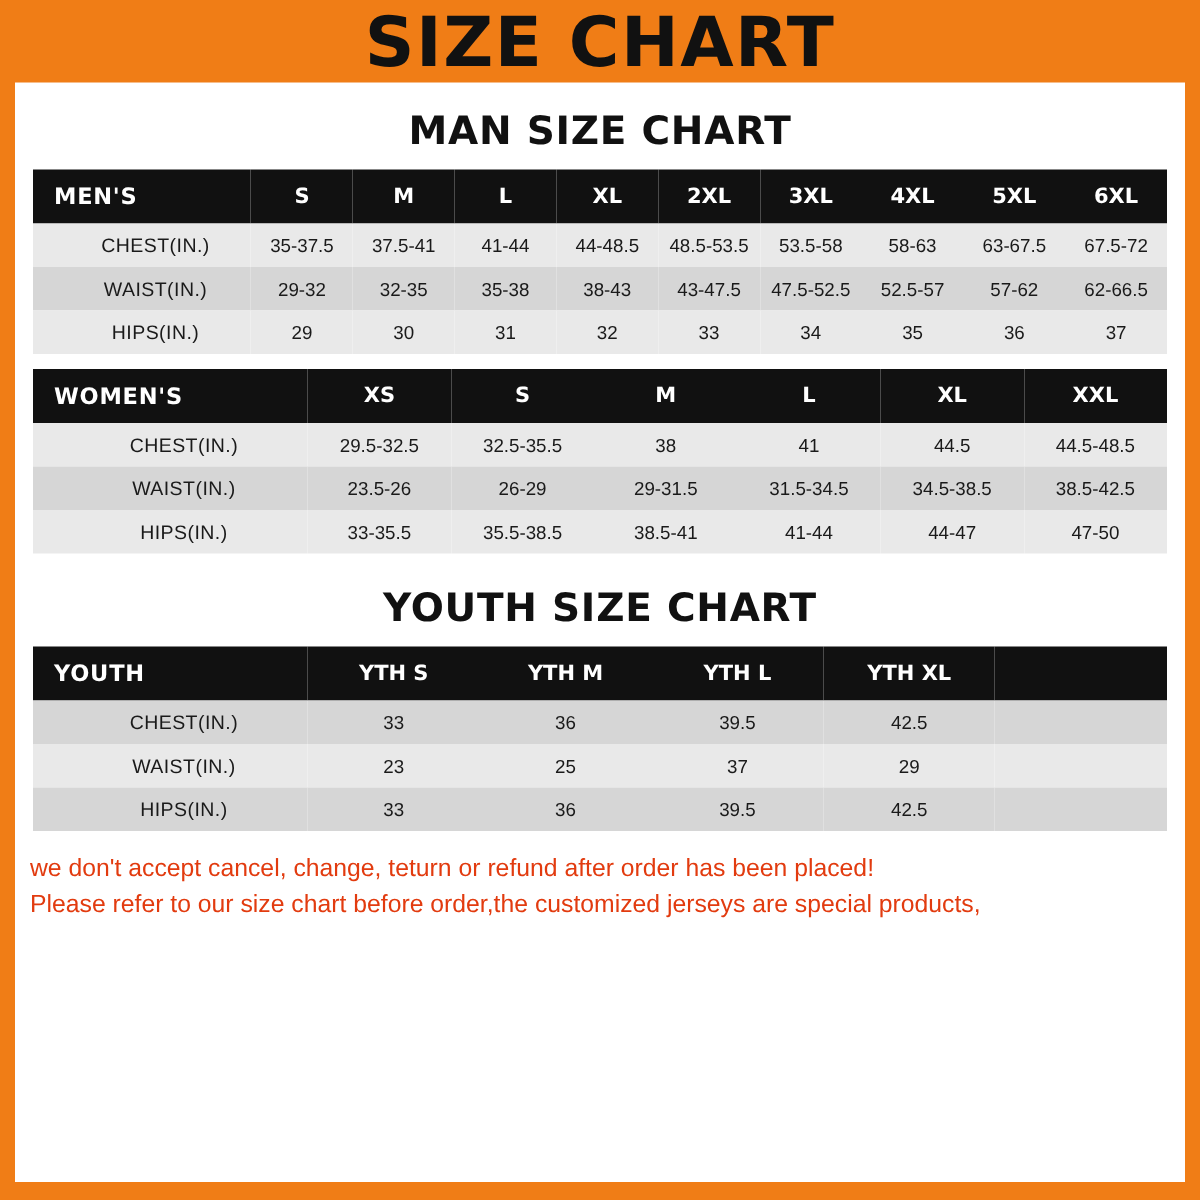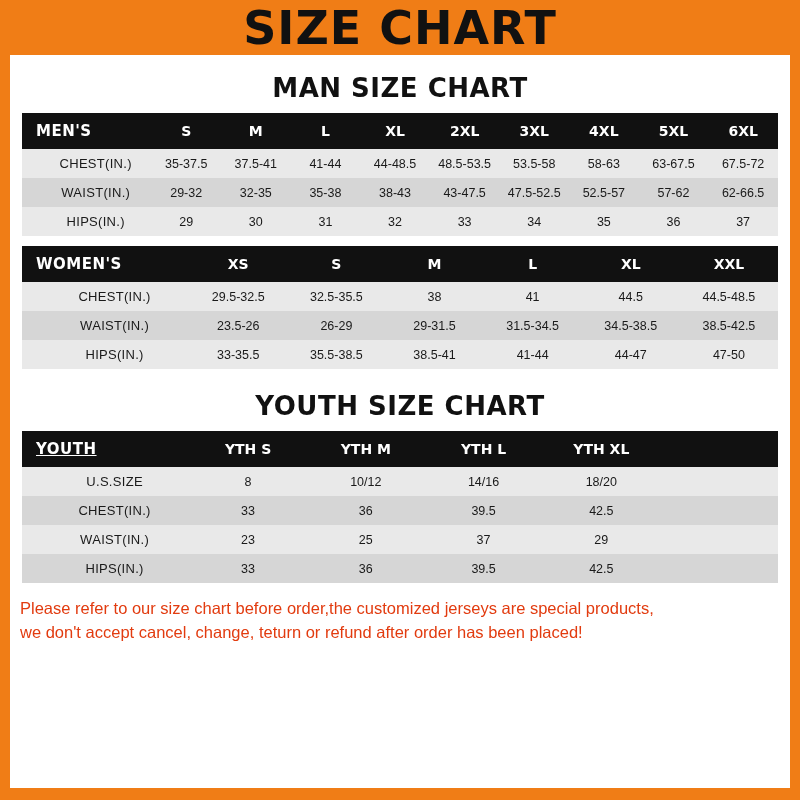--- a/index.html
+++ b/index.html
@@ -61,21 +61,21 @@
     table-layout: fixed;
     font-size: 12.5px;
     color: #1a1a1a;
   }
   table.size-table thead th {
     background: #111111;
     color: #ffffff;
     font-family: "DejaVu Sans", sans-serif;
     font-weight: bold;
     font-size: 14px;
-    padding: 9px 2px;
+    padding: 9px 18px;
     text-align: center;
   }
   table.size-table thead th.corner {
     text-align: left;
     padding-left: 14px;
     letter-spacing: 0.5px;
     font-size: 15px;
   }
   table.size-table tbody td {
     padding: 7px 2px;
@@ -88,21 +88,21 @@
     letter-spacing: 0.3px;
     font-size: 13px;
     padding-left: 20px;
   }
   tr.row-light td { background: #e9e9e9; }
   tr.row-dark td  { background: #d6d6d6; }
 
   
   .men-col-first { width: 15%; }
   .women-col-first { width: 20%; }
-  .youth-col-first { width: 20%; text-decoration: underline; }
+  .youth-col-first { width: 20%; }
 
   
   .note {
     margin: 14px 20px 0 20px;
     color: #e23b0f;
     font-size: 16.5px;
     line-height: 1.45;
     text-align: left;
     font-family: "Liberation Sans", sans-serif;
   }
@@ -244,28 +244,20 @@
         <tr>
           <th class="corner youth-col-first">YOUTH</th>
           <th>YTH S</th>
           <th>YTH M</th>
           <th>YTH L</th>
           <th>YTH XL</th>
           <th></th>
         </tr>
       </thead>
       <tbody>
-        <tr class="row-light">
-          <td class="rowlabel">U.S.SIZE</td>
-          <td>8</td>
-          <td>10/12</td>
-          <td>14/16</td>
-          <td>18/20</td>
-          <td></td>
-        </tr>
         <tr class="row-dark">
           <td class="rowlabel">CHEST(IN.)</td>
           <td>33</td>
           <td>36</td>
           <td>39.5</td>
           <td>42.5</td>
           <td></td>
         </tr>
         <tr class="row-light">
           <td class="rowlabel">WAIST(IN.)</td>
@@ -281,20 +273,20 @@
           <td>36</td>
           <td>39.5</td>
           <td>42.5</td>
           <td></td>
         </tr>
       </tbody>
     </table>
   </div>
 
   <div class="note">
+    <span class="line">we don't accept cancel, change, teturn or refund after order has been placed!</span>
     <span class="line">Please refer to our size chart before order,the customized jerseys are special products,</span>
-    <span class="line">we don't accept cancel, change, teturn or refund after order has been placed!</span>
   </div>
 
   <div class="edge-left"></div>
   <div class="edge-right"></div>
   <div class="footer-bar"></div>
 </div>
 
 </body></html>

